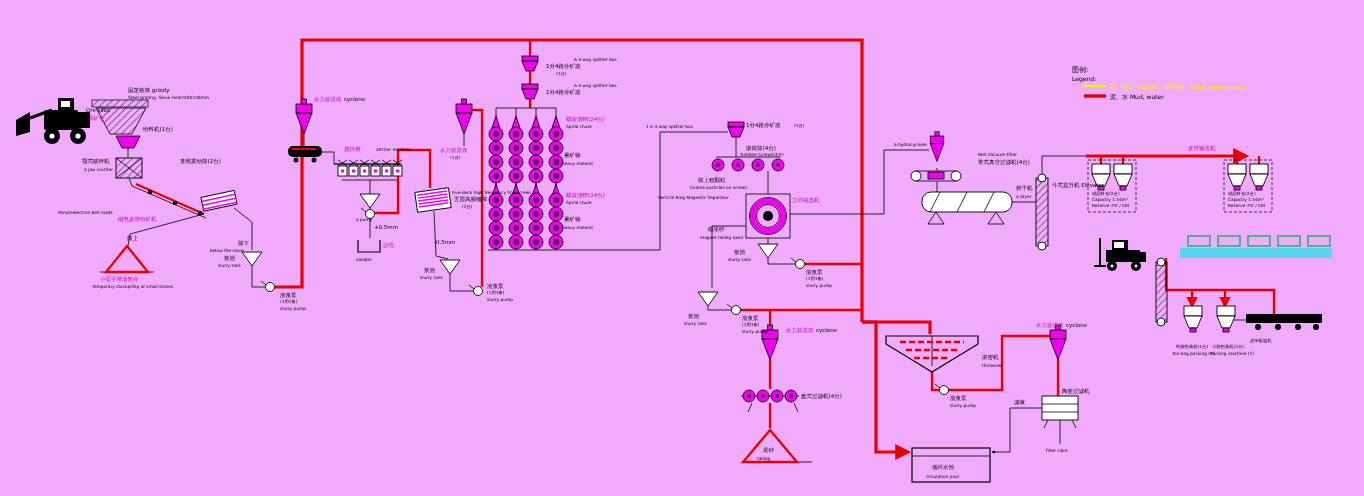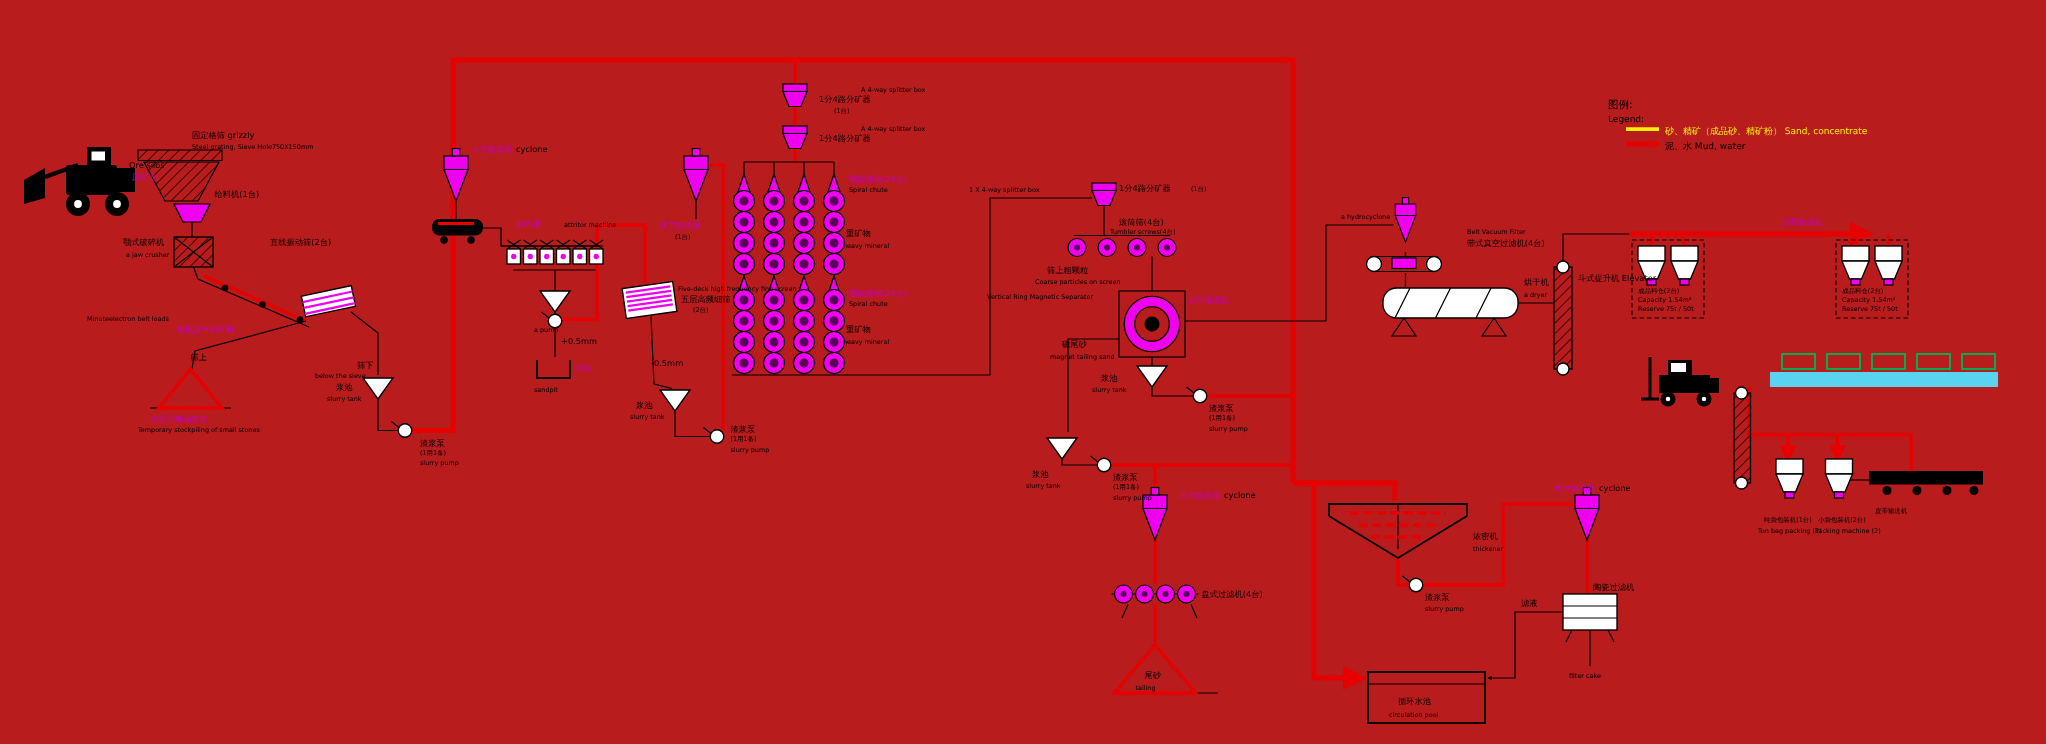--- a/index.html
+++ b/index.html
@@ -1,16 +1,16 @@
 <!DOCTYPE html>
 <html><head>
 <meta charset="utf-8">
 <style>
   html,body{margin:0;padding:0;background:#fff}
-  .stage{width:1364px;height:496px;background:#b91c1c;position:relative;overflow:hidden}
+  .stage{width:1364px;height:496px;background:#f0abfc;position:relative;overflow:hidden}
   svg{display:block}
   text{font-family:"DejaVu Sans",sans-serif;fill:#000}
   .t7{font-size:7px}.t6{font-size:6px}.t5{font-size:5.5px}.t4{font-size:4.3px}
   .m{fill:#c400c4}.y{fill:#f2f200}
   .rl{stroke:#e60000;fill:none;stroke-width:3.2}
   .rl2{stroke:#e60000;fill:none;stroke-width:2.3}
   .bl{stroke:#000;fill:none;stroke-width:0.8}
   .bl2{stroke:#000;fill:none;stroke-width:1.2}
   .mg{fill:#ef00ef;stroke:#000;stroke-width:0.8}
   .dark{fill:#57005a}

